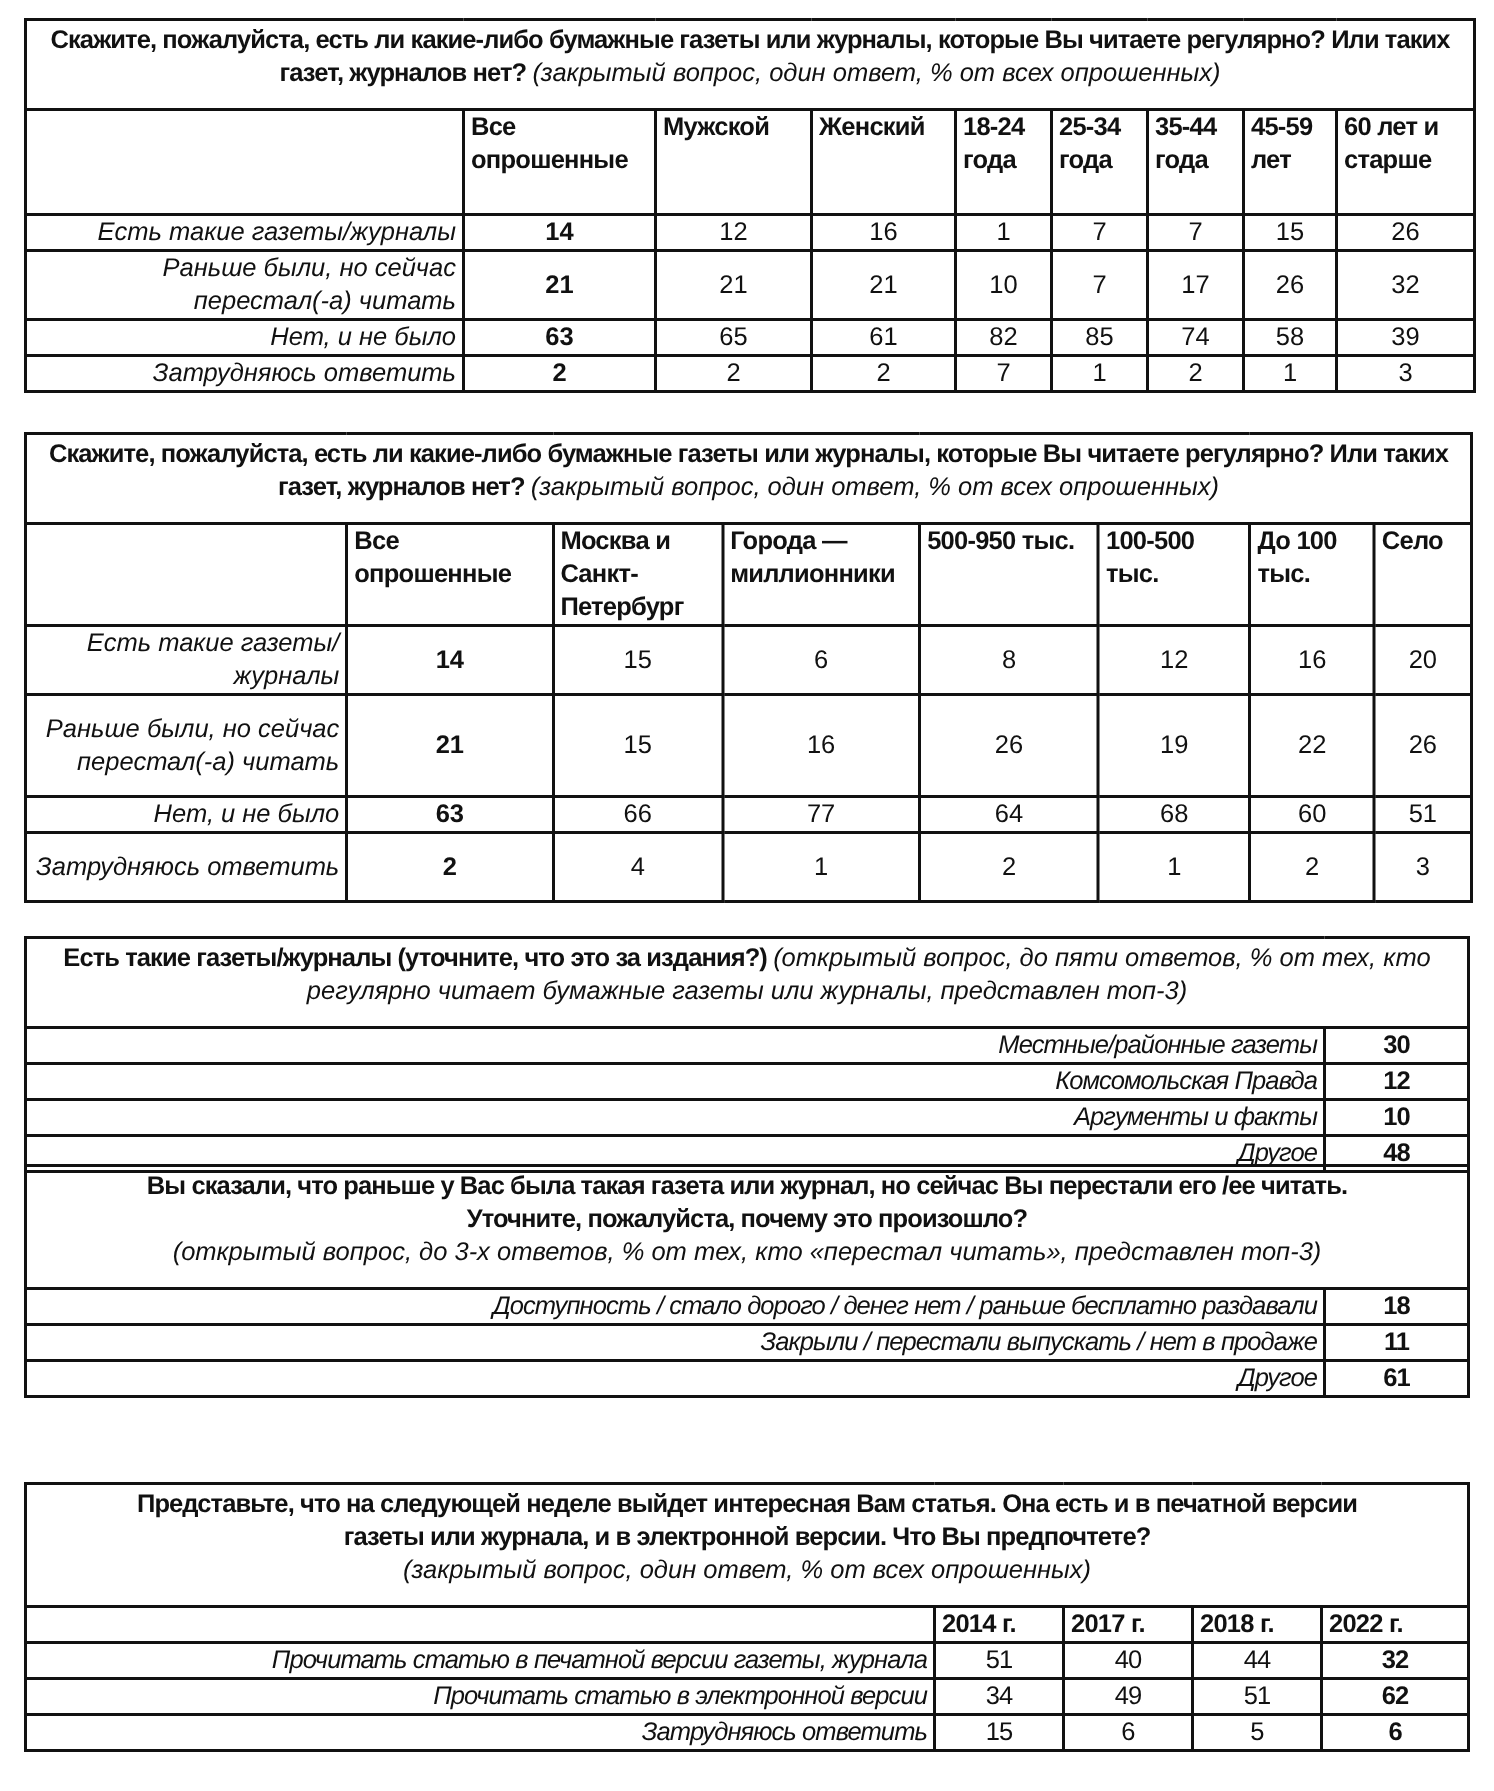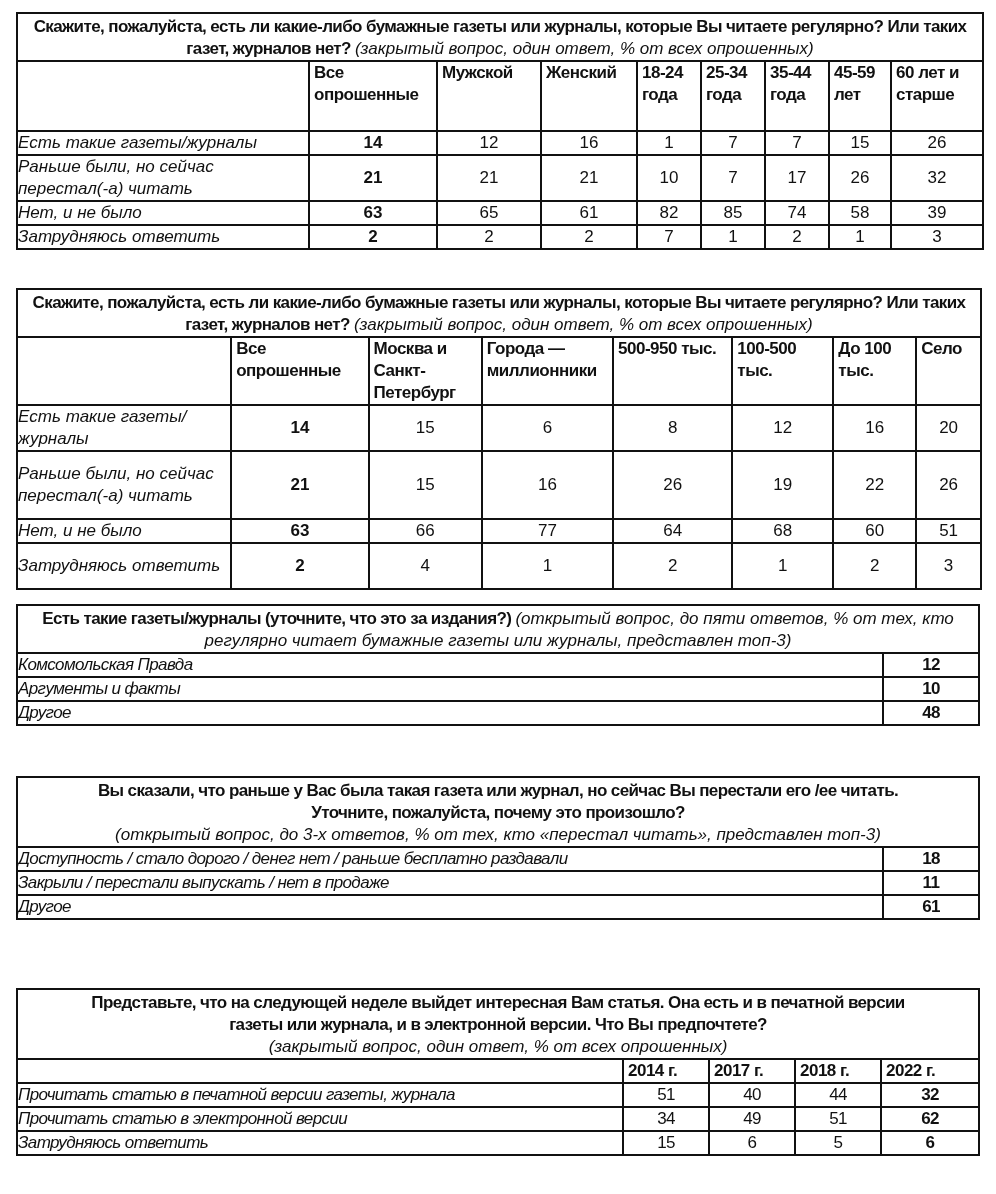--- a/index.html
+++ b/index.html
@@ -1,27 +1,27 @@
 <!DOCTYPE html>
 <html><head>
 <meta charset="utf-8">
 <style>
   html, body { margin:0; padding:0; background:#ffffff; }
   body { width:996px; height:1194px; position:relative; font-family:"Liberation Sans", sans-serif; color:#111; }
   table { border-collapse:collapse; position:absolute; left:16px; table-layout:fixed; }
   td, th { border:2px solid #111; padding:0 4px; font-size:17px; line-height:22px; vertical-align:middle; }
   th { font-weight:bold; text-align:left; vertical-align:top; letter-spacing:-0.5px; }
-  .title { text-align:center; font-weight:bold; font-size:17px; letter-spacing:-0.6px; line-height:22px; padding:2px 4px 0 4px; }
+  .title { text-align:center; font-weight:bold; font-size:17px; letter-spacing:-0.6px; line-height:22px; padding:2px 4px 12px 4px; }
   .title .note { font-weight:normal; font-style:italic; letter-spacing:0; }
-  .lbl { font-style:italic; text-align:left; padding-left:0; }
+  .lbl { font-style:italic; text-align:right; padding-left:0; }
   .num { text-align:center; }
   .bold { font-weight:bold; }
   #t1 { top:12px; width:966px; }
   #t2 { top:288px; width:966px; }
-  #t3 { top:604px; width:962px; }
+  #t3 { top:624px; width:962px; }
   #t4 { top:776px; width:962px; }
   #t5 { top:988px; width:962px; }
   .cond { letter-spacing:-0.6px; }
 </style>
 </head>
 <body>
 
 <table id="t1">
   <colgroup>
     <col style="width:292px">
@@ -176,20 +176,24 @@
       <col style="width:96px">
     </colgroup>
   <tbody>
       <tr>
     <td colspan="2" class="title">
       <span>Есть такие газеты/журналы (уточните, что это за издания?)</span>
       <span class="note">(открытый вопрос, до пяти ответов, % от тех, кто регулярно читает бумажные газеты или журналы, представлен топ-3)</span>
     </td>
   </tr>
   <tr>
+    <td class="lbl">Местные/районные газеты</td>
+    <td class="num bold">30</td>
+  </tr>
+  <tr>
     <td class="lbl">Комсомольская Правда</td>
     <td class="num bold">12</td>
   </tr>
   <tr>
     <td class="lbl">Аргументы и факты</td>
     <td class="num bold">10</td>
   </tr>
   <tr>
     <td class="lbl">Другое</td>
     <td class="num bold">48</td>

